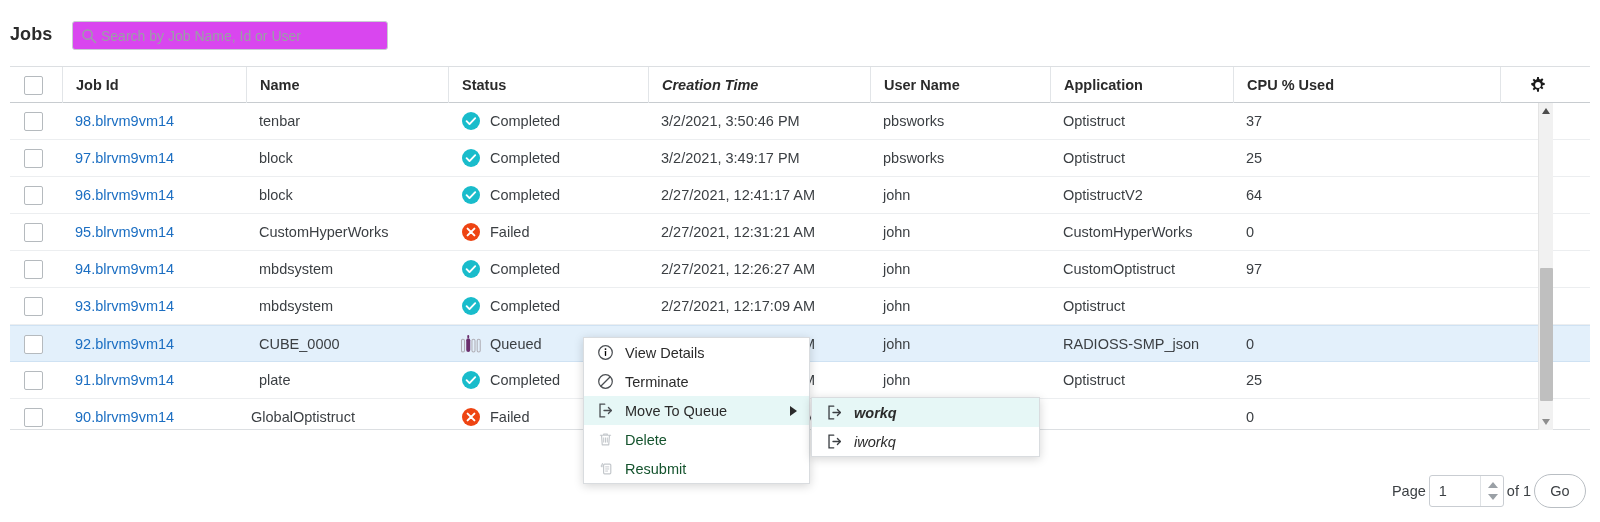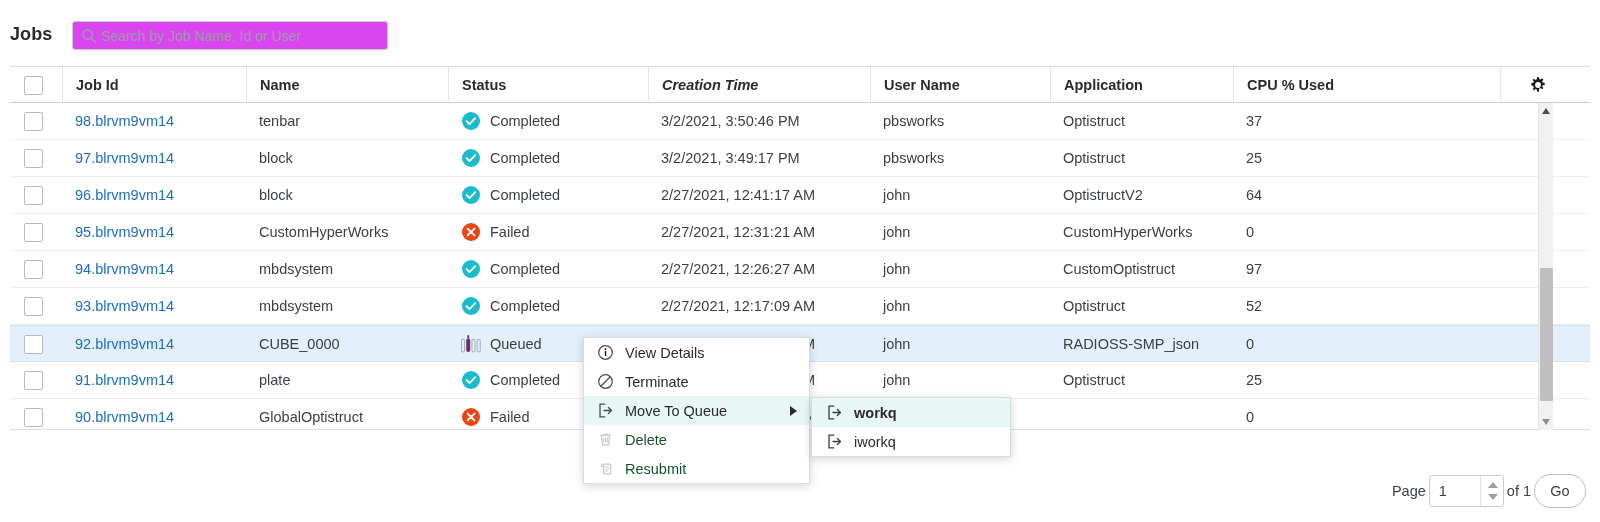--- a/index.html
+++ b/index.html
@@ -122,23 +122,23 @@
   }
   .mi.hl { background:#e6f7f6; }
   .mi.disabled { color:#14532d; cursor:default; }
   .mi .mic { width:17px; height:17px; flex:0 0 17px; color:#4a4e52; }
   .mi.disabled .mic { color:#c3c7cb; }
   .mi .sub-caret {
     position:absolute; right:12px; top:10px; width:0; height:0;
     border-top:5px solid transparent; border-bottom:5px solid transparent; border-left:7px solid #2b2b2b;
   }
   .submenu {
-    position:absolute; left:811px; top:397px; width:200px;
+    position:absolute; left:811px; top:397px; width:229px;
     background:#fff; border:1px solid #d9dcdf;
-    box-shadow:0 2px 9px rgba(0,0,0,.17); z-index:41;
+    box-shadow:0 2px 9px rgba(0,0,0,.17); z-index:41;font-style:italic;
   }
   .smi {
     position:relative; height:29px; display:flex; align-items:center; gap:11px;
     padding-left:14px; font-size:14.5px; color:#2b2b2b; cursor:pointer;
   }
   .smi.hl { background:#e6f7f6; font-weight:bold; }
   .smi .mic { width:17px; height:17px; flex:0 0 17px; color:#3a3e42; }
 </style>
 </head>
 <body>
@@ -291,21 +291,20 @@
           <div class="cell status" style="left: 438px; width: 200px;">
             <svg class="status-ic" viewBox="0 0 20 20">
               <circle cx="10" cy="10" r="9" fill="#19bccb"></circle>
               <path d="M5.6 10.2l2.9 2.9 5.7-5.9" fill="none" stroke="#fff" stroke-width="1.9" stroke-linecap="round" stroke-linejoin="round"></path>
             </svg>
             <span class="status-txt">Completed</span>
           </div>
           <div class="cell" style="left: 638px; width: 222px;">2/27/2021, 12:17:09 AM</div>
           <div class="cell" style="left: 860px; width: 180px;">john</div>
           <div class="cell" style="left: 1040px; width: 183px;">Optistruct</div>
-          <div class="cell" style="left: 1223px; width: 267px;">52</div>
         </div>
         <div class="row selected">
           <span class="row-check">
             <span class="chk"></span>
           </span>
           <div class="cell jobid" style="left: 52px; width: 184px;">92.blrvm9vm14</div>
           <div class="cell" style="left: 236px; width: 202px;">CUBE_0000</div>
           <div class="cell status" style="left: 438px; width: 200px;">
             <svg class="status-ic" viewBox="0 0 21 19" width="21" height="19">
               <rect x="0.5" y="4.5" width="3.2" height="13.5" rx="1.6" fill="none" stroke="#b0aeb6" stroke-width="1.1"></rect>
@@ -337,21 +336,21 @@
           <div class="cell" style="left: 638px; width: 222px;">2/27/2021, 12:16:22 AM</div>
           <div class="cell" style="left: 860px; width: 180px;">john</div>
           <div class="cell" style="left: 1040px; width: 183px;">Optistruct</div>
           <div class="cell" style="left: 1223px; width: 267px;">25</div>
         </div>
         <div class="row">
           <span class="row-check">
             <span class="chk"></span>
           </span>
           <div class="cell jobid" style="left: 52px; width: 184px;">90.blrvm9vm14</div>
-          <div class="cell" style="left: 236px; width: 202px;">GlobalOptistruct</div>
+          <div class="cell" style="left: 228px; width: 202px;">GlobalOptistruct</div>
           <div class="cell status" style="left: 438px; width: 200px;">
             <svg class="status-ic" viewBox="0 0 20 20">
               <circle cx="10" cy="10" r="9" fill="#ee4412"></circle>
               <path d="M6.6 6.6l6.8 6.8M13.4 6.6l-6.8 6.8" stroke="#fff" stroke-width="2" stroke-linecap="round"></path>
             </svg>
             <span class="status-txt">Failed</span>
           </div>
           <div class="cell" style="left: 638px; width: 222px;">2/27/2021, 12:15:58 AM</div>
           <div class="cell" style="left: 860px; width: 180px;">john</div>
           <div class="cell" style="left: 1040px; width: 183px;"></div>

